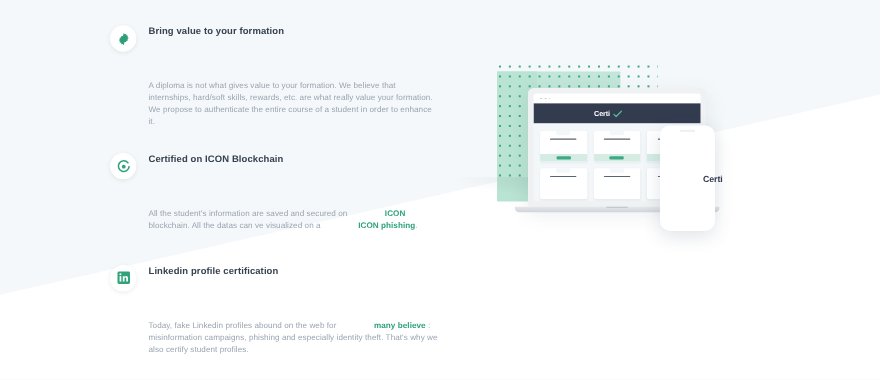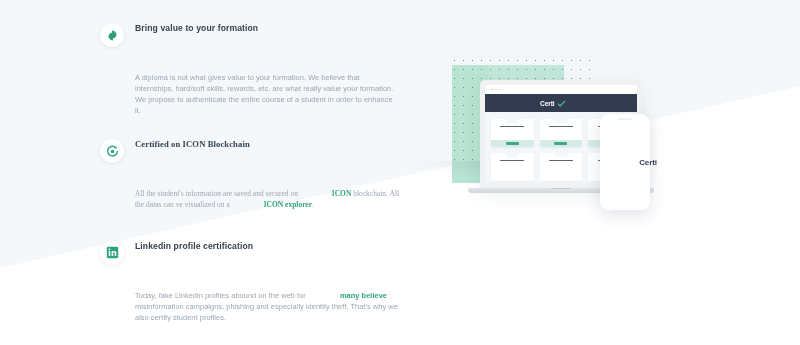--- a/index.html
+++ b/index.html
@@ -47,21 +47,21 @@
   }
   .f-body {
     font-size:7.4px; line-height:11.1px; color:#9aa5b1;
     letter-spacing:.05px;
     margin-top:38px;
   }
   .f-body .lnk { color:#2fa37a; font-weight:bold;padding-left:32px; }
 
   
   #feat-0 { margin-bottom:22px; }
-  #feat-1 { margin-bottom:29px;font-family:Liberation Serif, serif; }
+  #feat-1 { margin-bottom:29px; }
   #feat-2 { margin-bottom:25px; }
 
   
   #illustration {
     position:absolute; left:432px; top:48px;
     width:250px; height:168px;
   }
 
   
   #dot-grid {
@@ -186,21 +186,21 @@
     </div>
 
     <div class="feature" id="feat-1">
       <div class="f-icon">
         <svg width="13" height="13" viewBox="0 0 24 24" aria-hidden="true">
           <path d="M19 5.5A9 9 0 1 0 21 12" stroke="#2fa37a" stroke-width="2.6" fill="none" stroke-linecap="round"></path>
           <circle cx="12" cy="12" r="3.2" fill="#2fa37a"></circle>
         </svg>
       </div>
       <div class="f-title">Certified on ICON Blockchain</div>
-      <div class="f-body">All the student's information are saved and secured on <span class="lnk">ICON</span> blockchain. All the datas can ve visualized on a <span class="lnk">ICON explorer</span>.</div>
+      <div class="f-body">All the student's information are saved and secured on <span class="lnk">ICON</span> blockchain. All the datas can ve visualized on a <span class="lnk">ICON phishing</span>.</div>
     </div>
 
     <div class="feature" id="feat-2">
       <div class="f-icon">
         <svg width="13" height="13" viewBox="0 0 24 24" aria-hidden="true">
           <rect x="1.5" y="1.5" width="21" height="21" rx="2.5" fill="#2fa37a"></rect>
           <rect x="5" y="9.3" width="2.9" height="9.2" fill="#ffffff"></rect>
           <circle cx="6.45" cy="6.2" r="1.75" fill="#ffffff"></circle>
           <path d="M10.4 9.3h2.8v1.3c.5-.9 1.5-1.5 2.8-1.5 2.1 0 3.1 1.3 3.1 3.7v5.7h-2.9v-5c0-1.2-.4-1.9-1.4-1.9-1 0-1.5.7-1.5 1.9v5h-2.9V9.3z" fill="#ffffff"></path>
         </svg>

